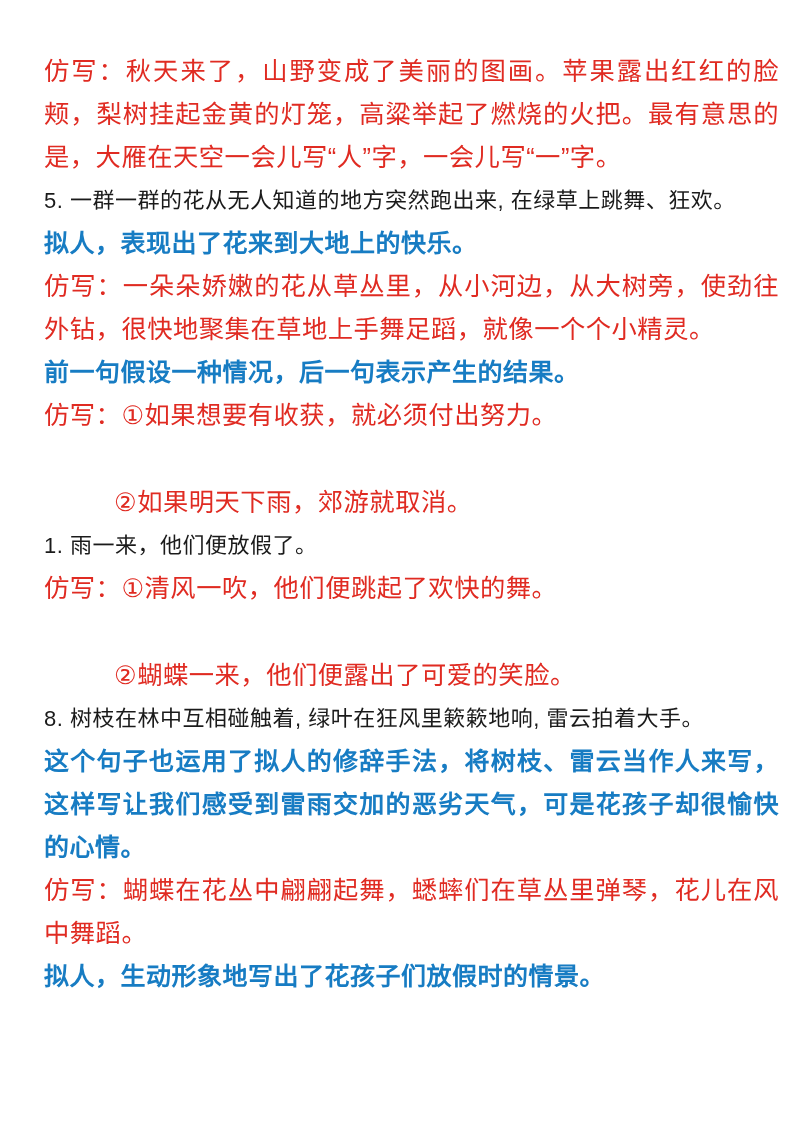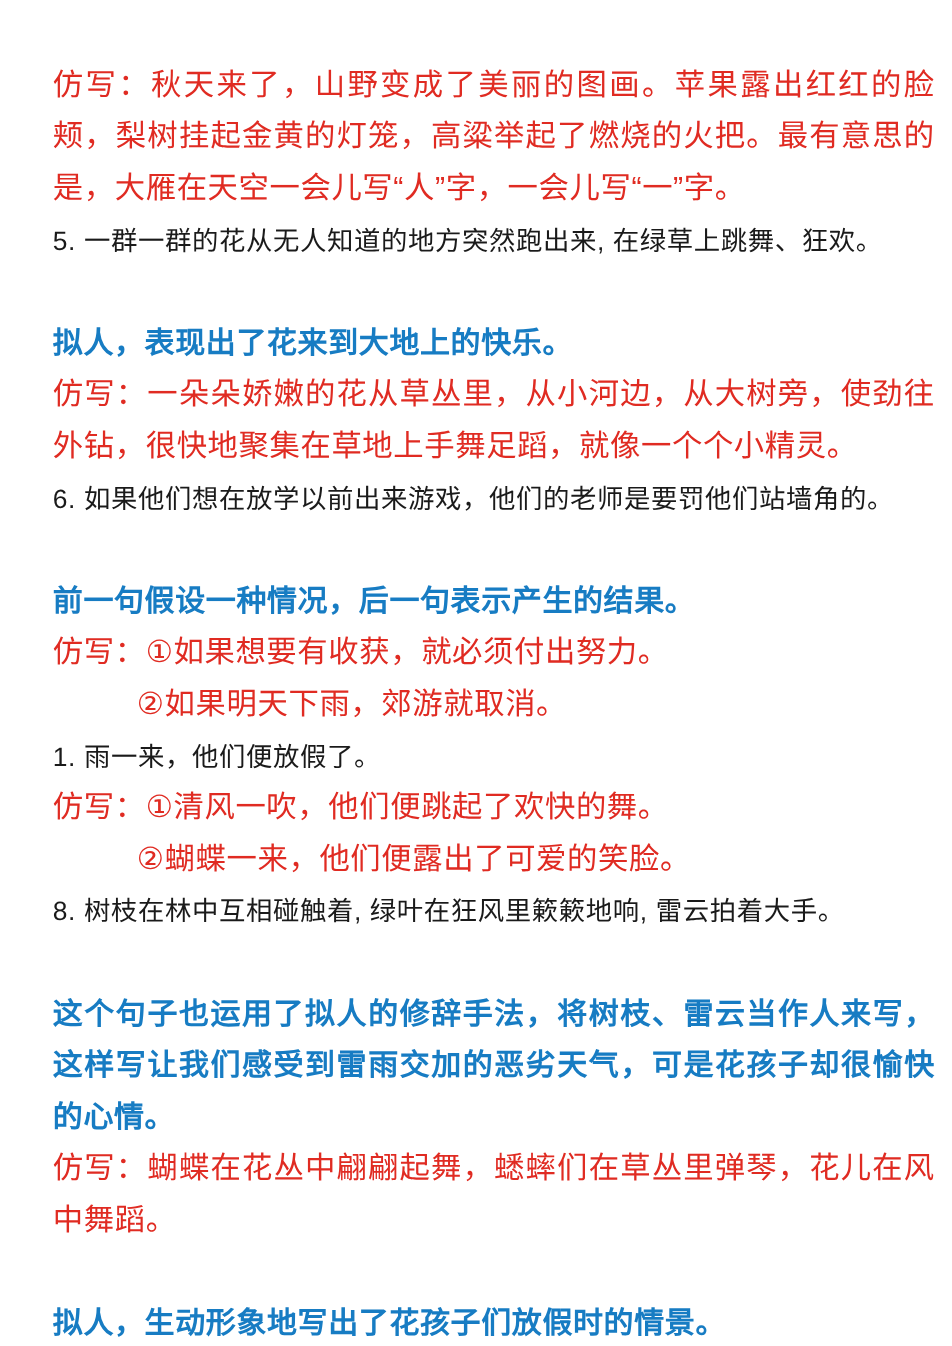--- a/index.html
+++ b/index.html
@@ -31,47 +31,46 @@
   }
   .sentence {
     color: var(--c-sentence, #1a1a1a);
     font-size: 22px;
     font-weight: 500;
   }
   .analysis {
     color: var(--c-analysis, #177cc3);
     font-size: 25px;
     font-weight: bold;
-    margin-top: 43px;
   }
   .imitation {
     color: var(--c-imitation, #e02b22);
     font-size: 25.3px;
     font-weight: 500;
   }
   .indent {
     padding-left: 70px;
     text-align: left;
+    margin-top: 44px;
   }
 </style>
 </head>
 <body style="background: rgb(255, 255, 255);">
 
 <div class="page">
 
   <p class="imitation">仿写：秋天来了，山野变成了美丽的图画。苹果露出红红的脸颊，梨树挂起金黄的灯笼，高粱举起了燃烧的火把。最有意思的是，大雁在天空一会儿写“人”字，一会儿写“一”字。</p>
 
   <section>
     <p class="sentence">5. 一群一群的花从无人知道的地方突然跑出来, 在绿草上跳舞、狂欢。</p>
     <p class="analysis">拟人，表现出了花来到大地上的快乐。</p>
     <p class="imitation">仿写：一朵朵娇嫩的花从草丛里，从小河边，从大树旁，使劲往外钻，很快地聚集在草地上手舞足蹈，就像一个个小精灵。</p>
   </section>
 
   <section>
-    <p class="sentence">6. 如果他们想在放学以前出来游戏，他们的老师是要罚他们站墙角的。</p>
     <p class="analysis">前一句假设一种情况，后一句表示产生的结果。</p>
     <p class="imitation">仿写：①如果想要有收获，就必须付出努力。</p>
     <p class="imitation indent">②如果明天下雨，郊游就取消。</p>
   </section>
 
   <section>
     <p class="sentence">1.  雨一来，他们便放假了。</p>
     <p class="imitation">仿写：①清风一吹，他们便跳起了欢快的舞。</p>
     <p class="imitation indent">②蝴蝶一来，他们便露出了可爱的笑脸。</p>
   </section>

